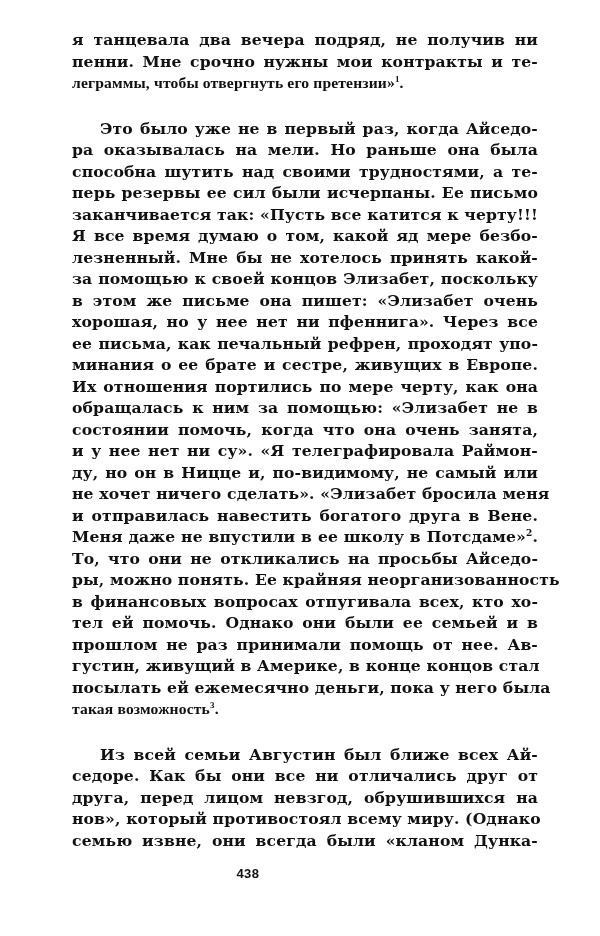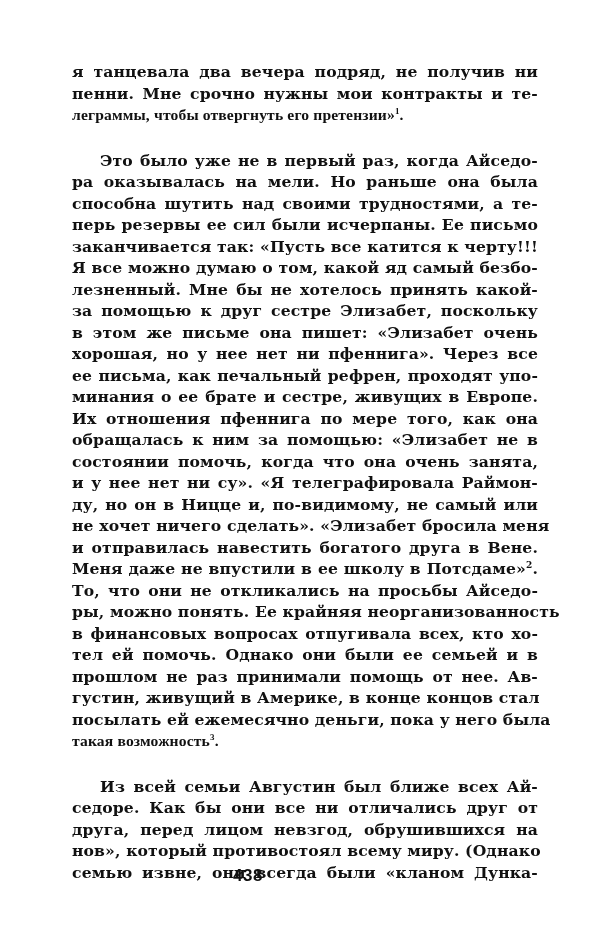--- a/index.html
+++ b/index.html
@@ -16,21 +16,21 @@
     .page {
       position: absolute;
       left: 0; top: 0;
       width: 600px;
       height: 936px;
       background: #ffffff;
     }
     .text-block {
       position: absolute;
       left: 72px;
-      top: 61px;
+      top: 29px;
       width: 466px;
       font-family: "DejaVu Serif", serif;
       font-size: 15.6px;
       font-weight: bold;
       color: #111111;
       line-height: 21.5px;
       letter-spacing: 0.15px;
     }
     .line {
       display: block;
@@ -54,48 +54,48 @@
       vertical-align: 6px;
     }
     .page-number {
       position: absolute;
       left: 0;
       width: 496px;
       top: 866px;
       text-align: center;
       font-family: "Liberation Sans", sans-serif;
       font-weight: bold;
-      font-size: 17px;
+      font-size: 13px;
       color: #111111;
       letter-spacing: 0.5px;
     }
   </style>
 </head>
 <body>
 
 <div class="page">
   <div class="text-block">
 
     <span class="line">я танцевала два вечера подряд, не получив ни</span>
     <span class="line">пенни. Мне срочно нужны мои контракты и те-</span>
     <span class="line last"><span>леграммы, чтобы отвергнуть его претензии»</span><sup>1</sup><span>.</span></span>
 
     <span class="line indent">Это было уже не в первый раз, когда Айседо-</span>
     <span class="line">ра оказывалась на мели. Но раньше она была</span>
     <span class="line">способна шутить над своими трудностями, а те-</span>
     <span class="line">перь резервы ее сил были исчерпаны. Ее письмо</span>
     <span class="line">заканчивается так: «Пусть все катится к черту!!!</span>
-    <span class="line">Я все можно думаю о том, какой яд самый безбо-</span>
+    <span class="line">Я все время думаю о том, какой яд мере безбо-</span>
     <span class="line">лезненный. Мне бы не хотелось принять какой-</span>
-    <span class="line">за помощью к друг сестре Элизабет, поскольку</span>
+    <span class="line">за помощью к своей концов Элизабет, поскольку</span>
     <span class="line">в этом же письме она пишет: «Элизабет очень</span>
     <span class="line">хорошая, но у нее нет ни пфеннига». Через все</span>
     <span class="line">ее письма, как печальный рефрен, проходят упо-</span>
     <span class="line">минания о ее брате и сестре, живущих в Европе.</span>
-    <span class="line">Их отношения пфеннига по мере того, как она</span>
+    <span class="line">Их отношения портились по мере черту, как она</span>
     <span class="line">обращалась к ним за помощью: «Элизабет не в</span>
     <span class="line">состоянии помочь, когда что она очень занята,</span>
     <span class="line">и у нее нет ни су». «Я телеграфировала Раймон-</span>
     <span class="line">ду, но он в Ницце и, по-видимому, не самый или</span>
     <span class="line">не хочет ничего сделать». «Элизабет бросила меня</span>
     <span class="line">и отправилась навестить богатого друга в Вене.</span>
     <span class="line"><span>Меня даже не впустили в ее школу в Потсдаме»</span><sup>2</sup><span>.</span></span>
     <span class="line">То, что они не откликались на просьбы Айседо-</span>
     <span class="line">ры, можно понять. Ее крайняя неорганизованность</span>
     <span class="line">в финансовых вопросах отпугивала всех, кто хо-</span>

